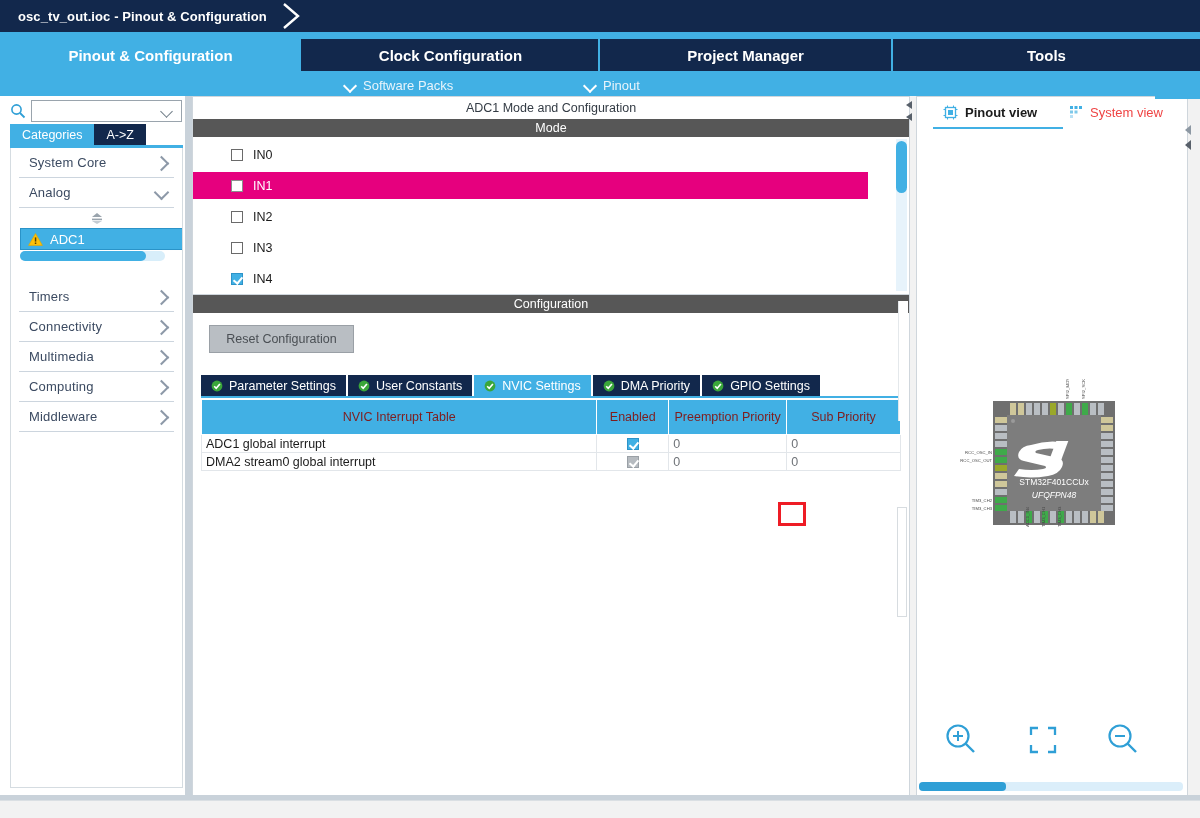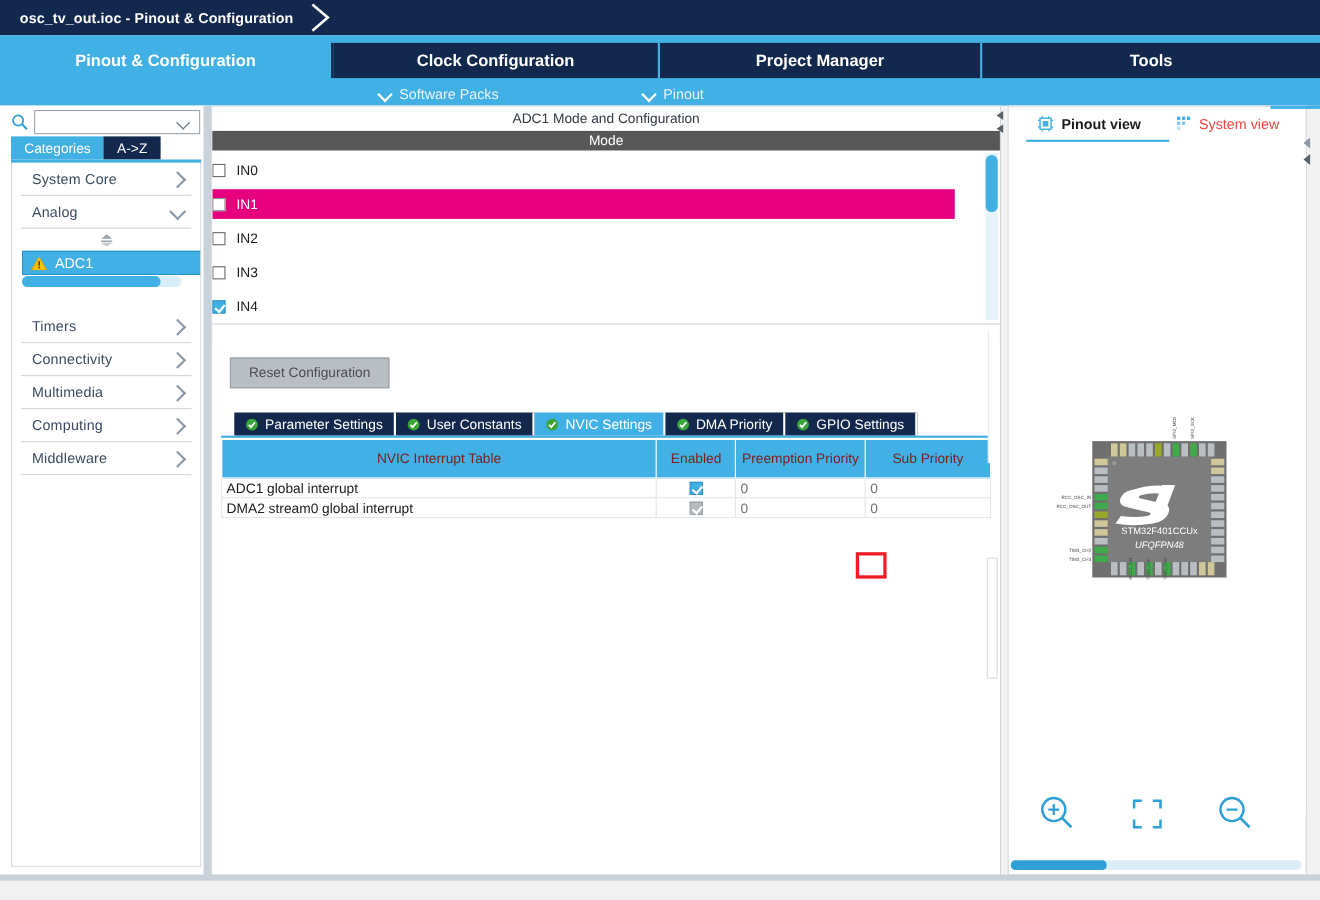--- a/index.html
+++ b/index.html
@@ -167,21 +167,21 @@
   }
   .band.mode { top: 22px; }
   .band.config { top: 198px; }
 
   .mode-body {
     position: absolute; left: 0; top: 40px; width: 716px; height: 158px;
     background: #ffffff; border-bottom: 1px solid #cfd6dc; overflow: hidden;
   }
   .in-row {
     position: relative; height: 27px; margin-top: 4px;
-    display: flex; align-items: center; gap: 10px;
+    display: flex; align-items: center; padding-left: 38px; gap: 10px;
     color: #1b1b1b; font-size: 12.5px;
   }
   .in-row.pink { background: #e6007e; color: #ffffff; width: 675px; }
   .cbox {
     width: 12px; height: 12px; border: 1px solid #6a6a6a; background: #ffffff;
     display: inline-block; position: relative; flex: none;
   }
   .cbox.checked { background: #41b0e4; border-color: #2d93c8; }
   .cbox.checked::after {
     content: ""; position: absolute; left: 3px; top: 1px;
@@ -201,21 +201,21 @@
   }
 
   .config-body { position: absolute; left: 0; top: 216px; width: 716px; height: 482px; background: #ffffff; }
   .reset-btn {
     position: absolute; left: 16px; top: 12px; width: 145px; height: 28px;
     background: #b9bec3; border: 1px solid #9aa0a6;
     color: #4a4f54; font-size: 12.5px;
     display: flex; align-items: center; justify-content: center;
   }
 
-  .cfg-tabs { position: absolute; left: 20px; top: 62px; height: 21px; display: flex; justify-content: center; }
+  .cfg-tabs { position: absolute; left: 8px; top: 62px; height: 21px; display: flex; justify-content: center; }
   .cfg-tab {
     height: 21px; display: flex; align-items: center; gap: 6px;
     padding: 0 10px; background: #12284c; color: #ffffff; font-size: 12.5px;
     border-right: 2px solid #ffffff; white-space: nowrap;
   }
   .cfg-tab.active { background: #41b0e4; }
   .ok-ico { width: 12px; height: 12px; flex: none; }
   .cfg-tabs-underline { position: absolute; left: 8px; top: 83px; width: 700px; height: 2px; background: #41b0e4; }
 
   .nvic-table {
@@ -442,20 +442,21 @@
         <span>IN3</span>
       </div>
       <div class="in-row">
         <span class="cbox checked"></span>
         <span>IN4</span>
       </div>
     </div>
     <div class="mode-scroll-track"></div>
     <div class="mode-scroll-thumb"></div>
 
+    <div class="band config">Configuration</div>
 
     <div class="config-body">
       <div class="reset-btn">
         <span>Reset Configuration</span>
       </div>
 
       <div class="cfg-tabs">
         <div class="cfg-tab">
           <svg class="ok-ico" viewBox="0 0 12 12">
             <circle cx="6" cy="6" r="5.4" fill="#3aa63a"></circle>

